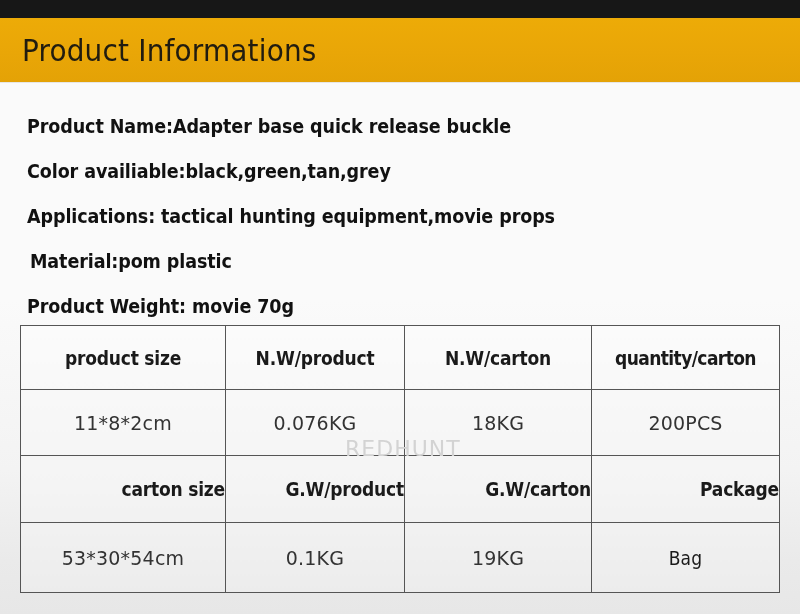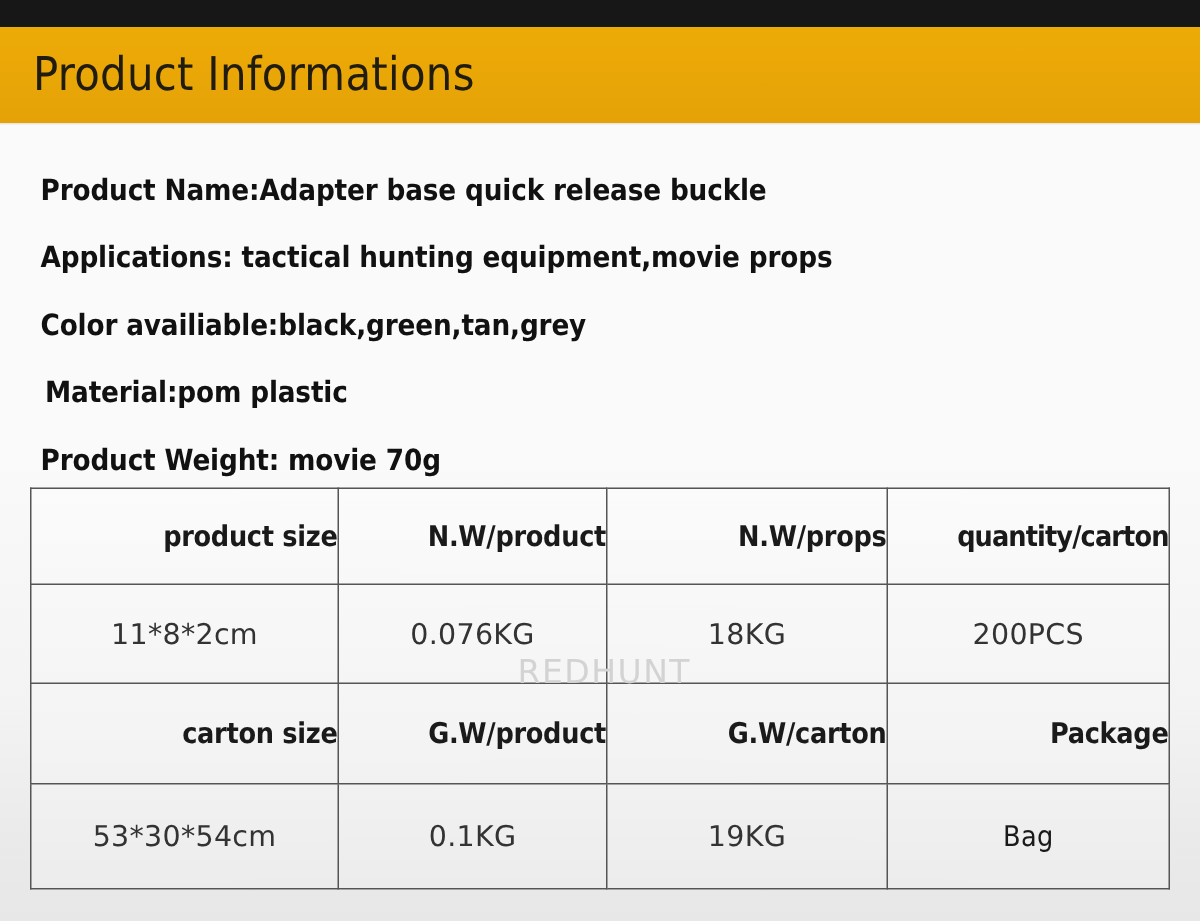--- a/index.html
+++ b/index.html
@@ -91,21 +91,21 @@
     text-align: center;
     vertical-align: middle;
     padding: 0;
     background: transparent;
   }
   .col-1 { width: 204px; }
   .col-2 { width: 178px; }
   .col-3 { width: 186px; }
   .col-4 { width: 187px; }
 
-  .row-head td { height: 63px; text-align: right; }
+  .row-head td { height: 63px; }
   .row-data td { height: 65px; }
   .row-head2 td { height: 66px; text-align: right; }
   .row-data2 td { height: 69px; }
 
   .th-text {
     font-family: "DejaVu Sans Condensed", "Liberation Sans Narrow", "Liberation Sans", sans-serif;
     font-size: 19px;
     font-weight: 700;
     color: #1a1a1a;
     letter-spacing: -0.2px;
@@ -148,32 +148,32 @@
 <div class="page">
 
   <div class="top-strip"></div>
 
   <div class="header-banner">
     <div class="header-title">Product Informations</div>
   </div>
 
   <div class="spec-list">
     <div class="spec-line">Product Name:Adapter base quick release buckle</div>
+    <div class="spec-line">Color availiable:black,green,tan,grey</div>
     <div class="spec-line">Applications: tactical hunting equipment,movie props</div>
-    <div class="spec-line">Color availiable:black,green,tan,grey</div>
     <div class="spec-line indent">Material:pom plastic</div>
     <div class="spec-line">Product Weight: movie 70g</div>
   </div>
 
   <table class="spec-table">
     <tbody>
       <tr class="row-head">
         <td class="col-1"><span class="th-text">product size</span></td>
         <td class="col-2"><span class="th-text">N.W/product</span></td>
-        <td class="col-3"><span class="th-text">N.W/props</span></td>
+        <td class="col-3"><span class="th-text">N.W/carton</span></td>
         <td class="col-4"><span class="th-text light">quantity/carton</span></td>
       </tr>
       <tr class="row-data">
         <td class="col-1"><span class="td-text">11*8*2cm</span></td>
         <td class="col-2"><span class="td-text">0.076KG</span></td>
         <td class="col-3"><span class="td-text">18KG</span></td>
         <td class="col-4"><span class="td-text">200PCS</span></td>
       </tr>
       <tr class="row-head2">
         <td class="col-1"><span class="th-text">carton size</span></td>

